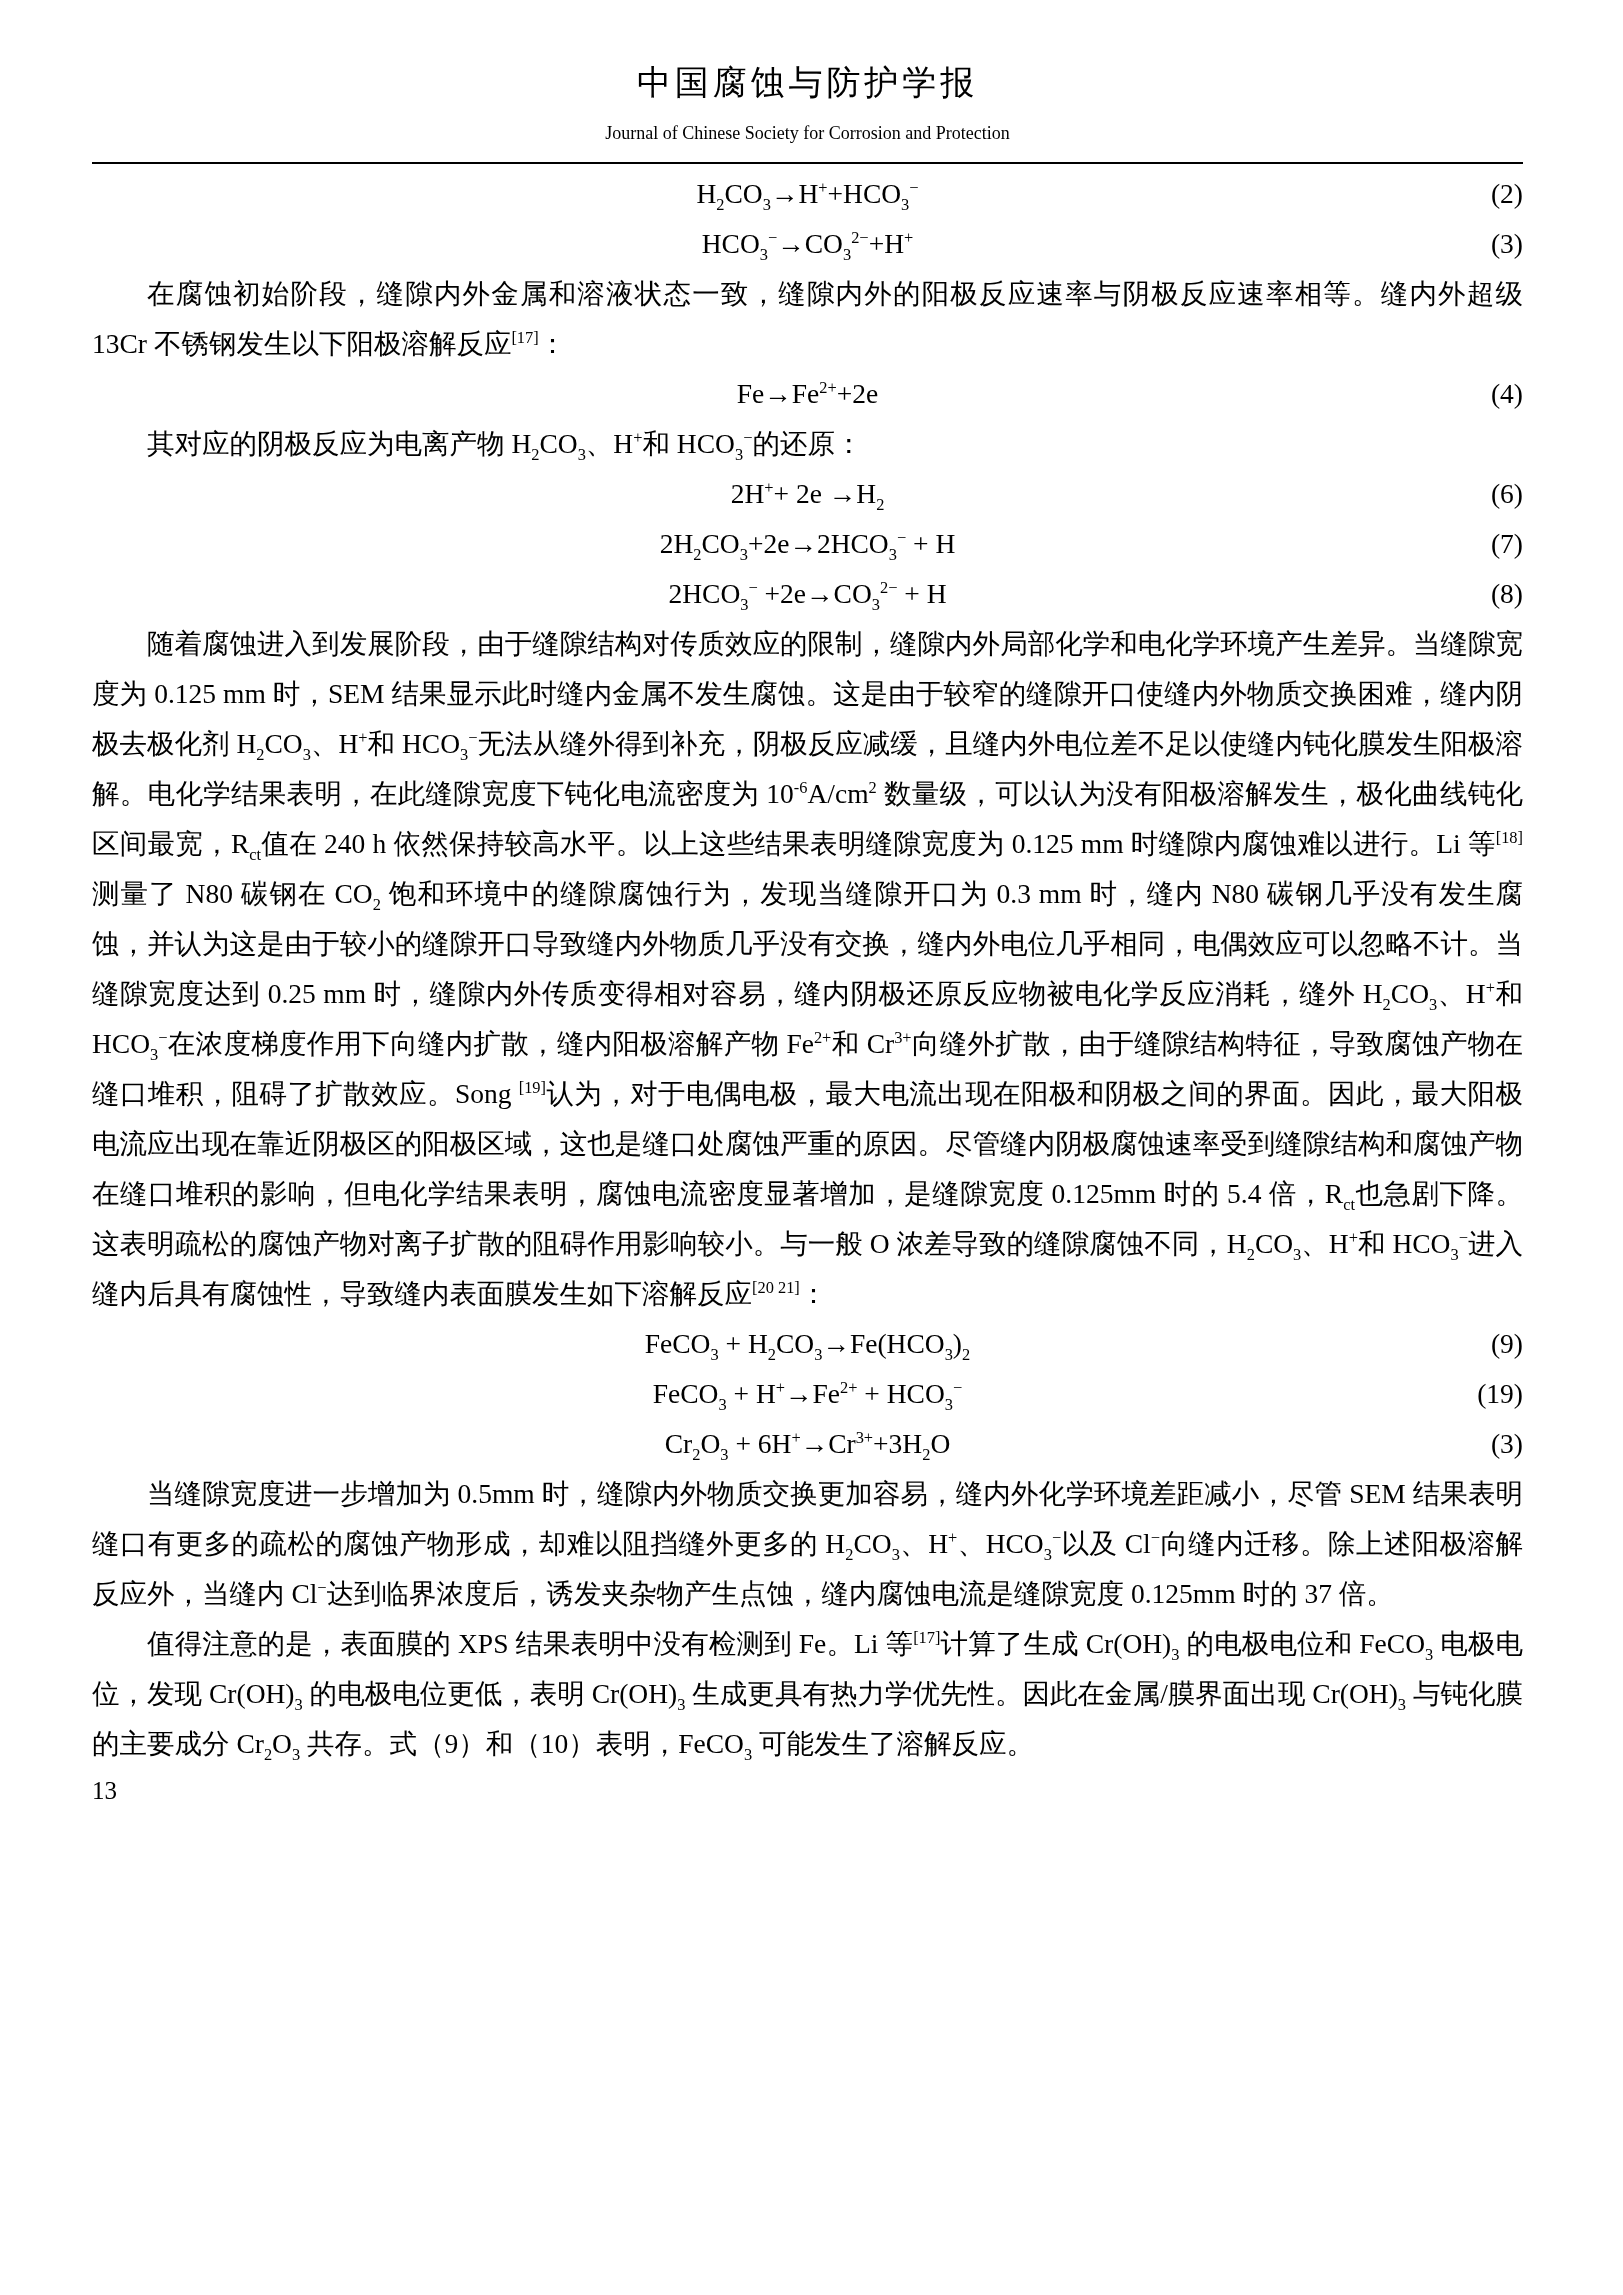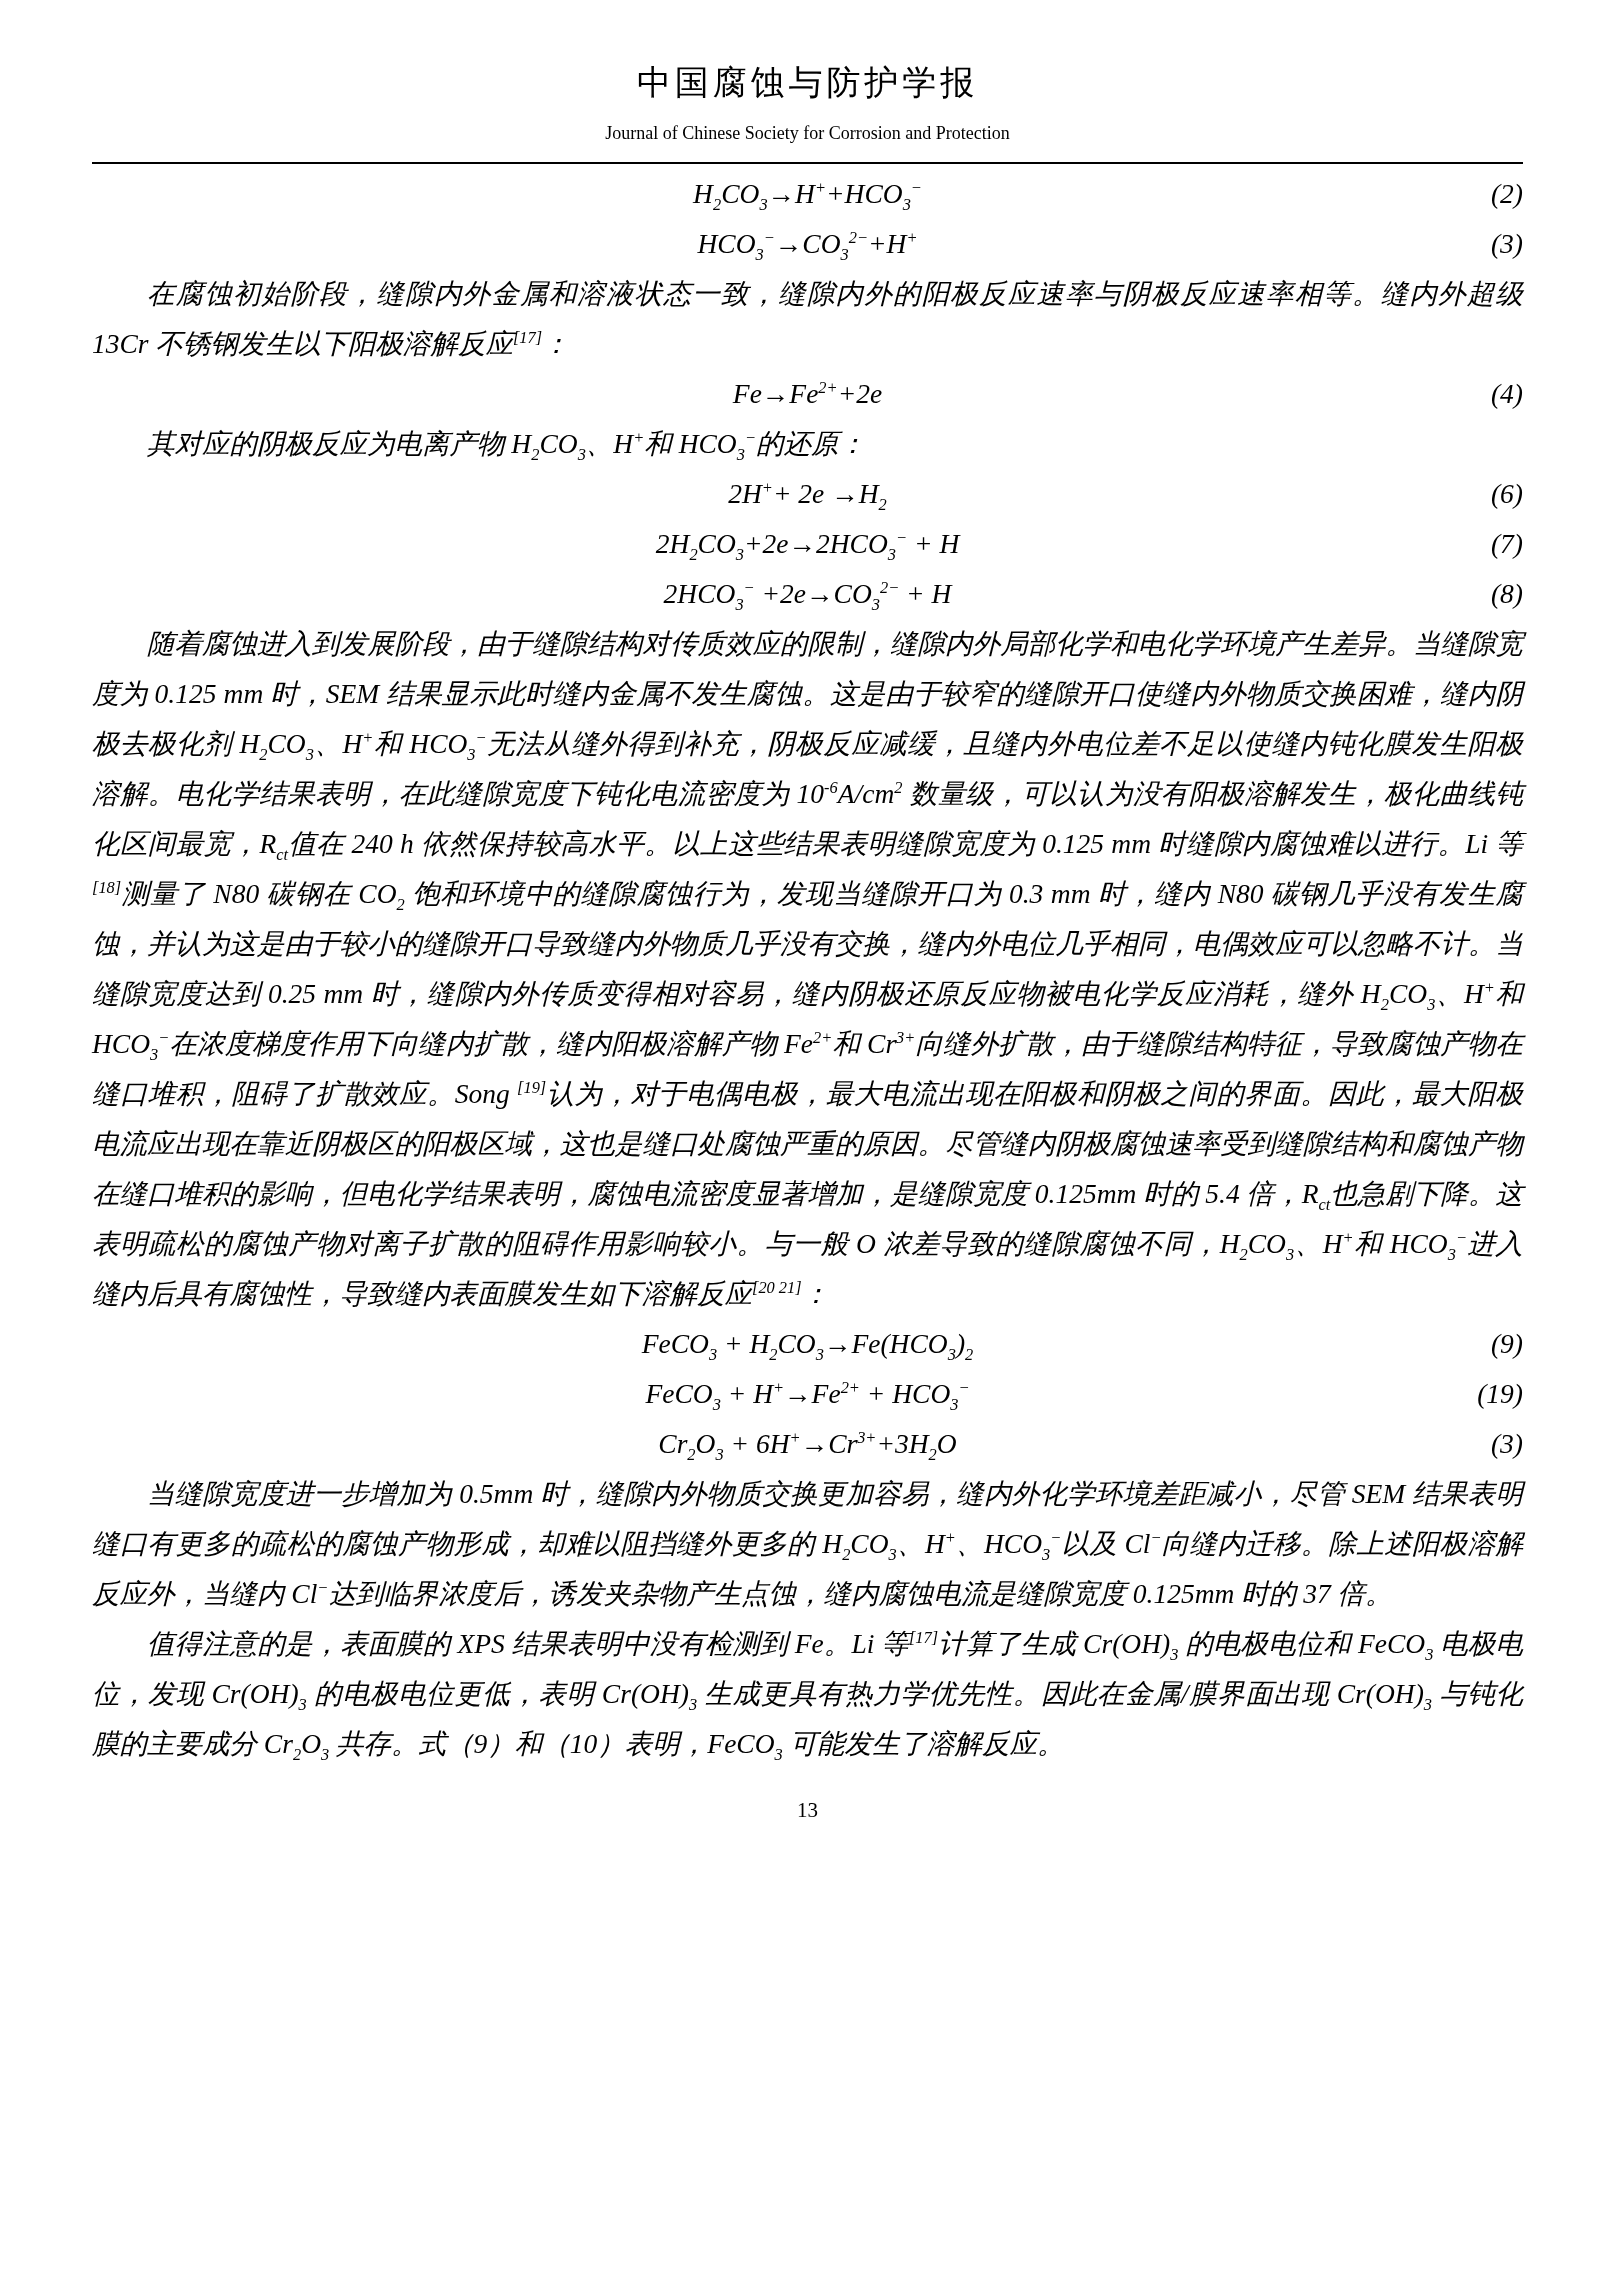--- a/index.html
+++ b/index.html
@@ -28,44 +28,43 @@
   }
   .header-rule {
     border-bottom: 2.6px solid #000000;
     margin-top: 17px;
   }
   .content {
     margin-top: 5.2px;
     font-size: 27.5px;
     line-height: 50px;
     text-align: justify;
-    font-style: italic;
   }
   .equation {
     position: relative;
     text-align: center;
     line-height: 50px;
   }
   .eq-num {
     position: absolute;
     right: 0;
     top: 0;
   }
   .para {
     text-indent: 2em;
     text-align: justify;
   }
   sup, sub {
     font-size: 16.4px;
     line-height: 0;
   }
   .page-footer {
-    text-align: center;
-    font-size: 21px;
-    margin-top: 29px;
+    text-align: left;
+    font-size: 25px;
+    margin-top: 8px;
   }
 </style>
 </head>
 <body>
 
 <div class="page">
 
   <header class="page-header">
     <h1 class="title-cn">中国腐蚀与防护学报</h1>
     <div class="title-en">Journal of Chinese Society for Corrosion and Protection</div>

